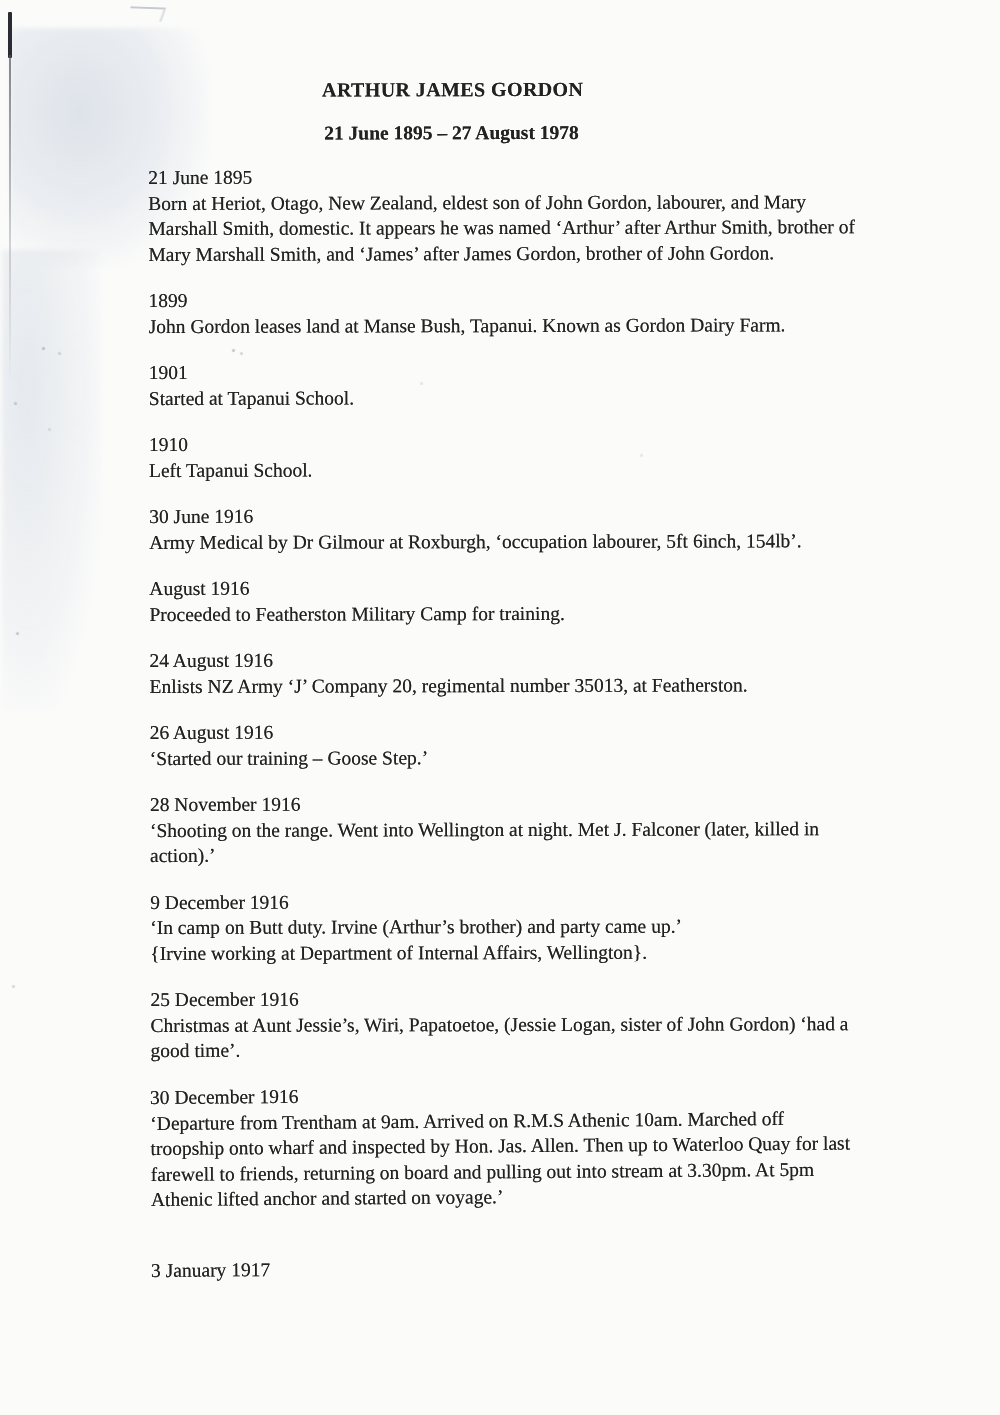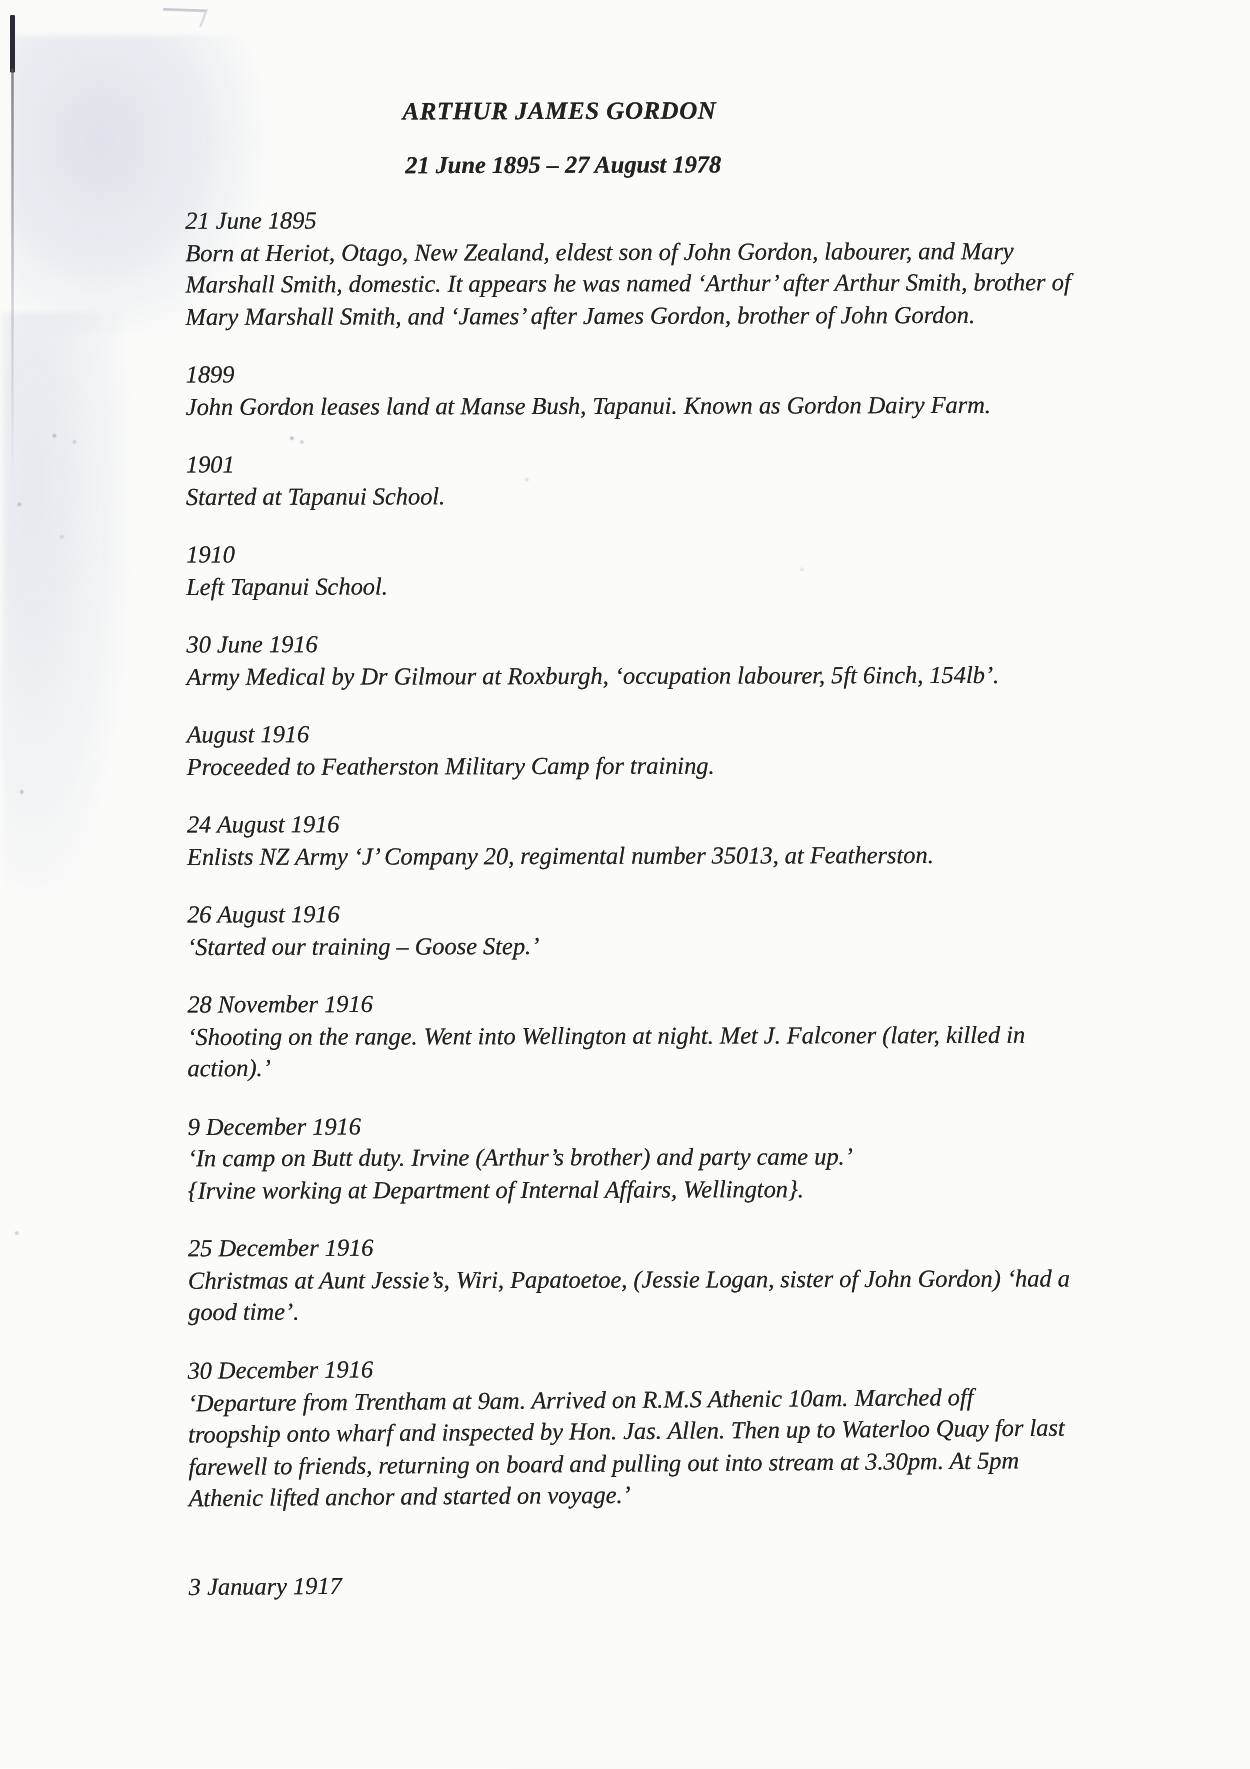--- a/index.html
+++ b/index.html
@@ -8,21 +8,20 @@
     background: #ffffff;
   }
   .page {
     position: relative;
     width: 1000px;
     height: 1415px;
     background: #fbfbfa;
     overflow: hidden;
     font-family: "Liberation Serif", "DejaVu Serif", serif;
     color: #222220;
-    font-style: italic;
   }
   
   .scan-line-top {
     position: absolute;
     left: 8px; top: 12px;
     width: 4px; height: 46px;
     background: #2b2b33;
     border-radius: 1px;
   }
   .scan-line-thin {

